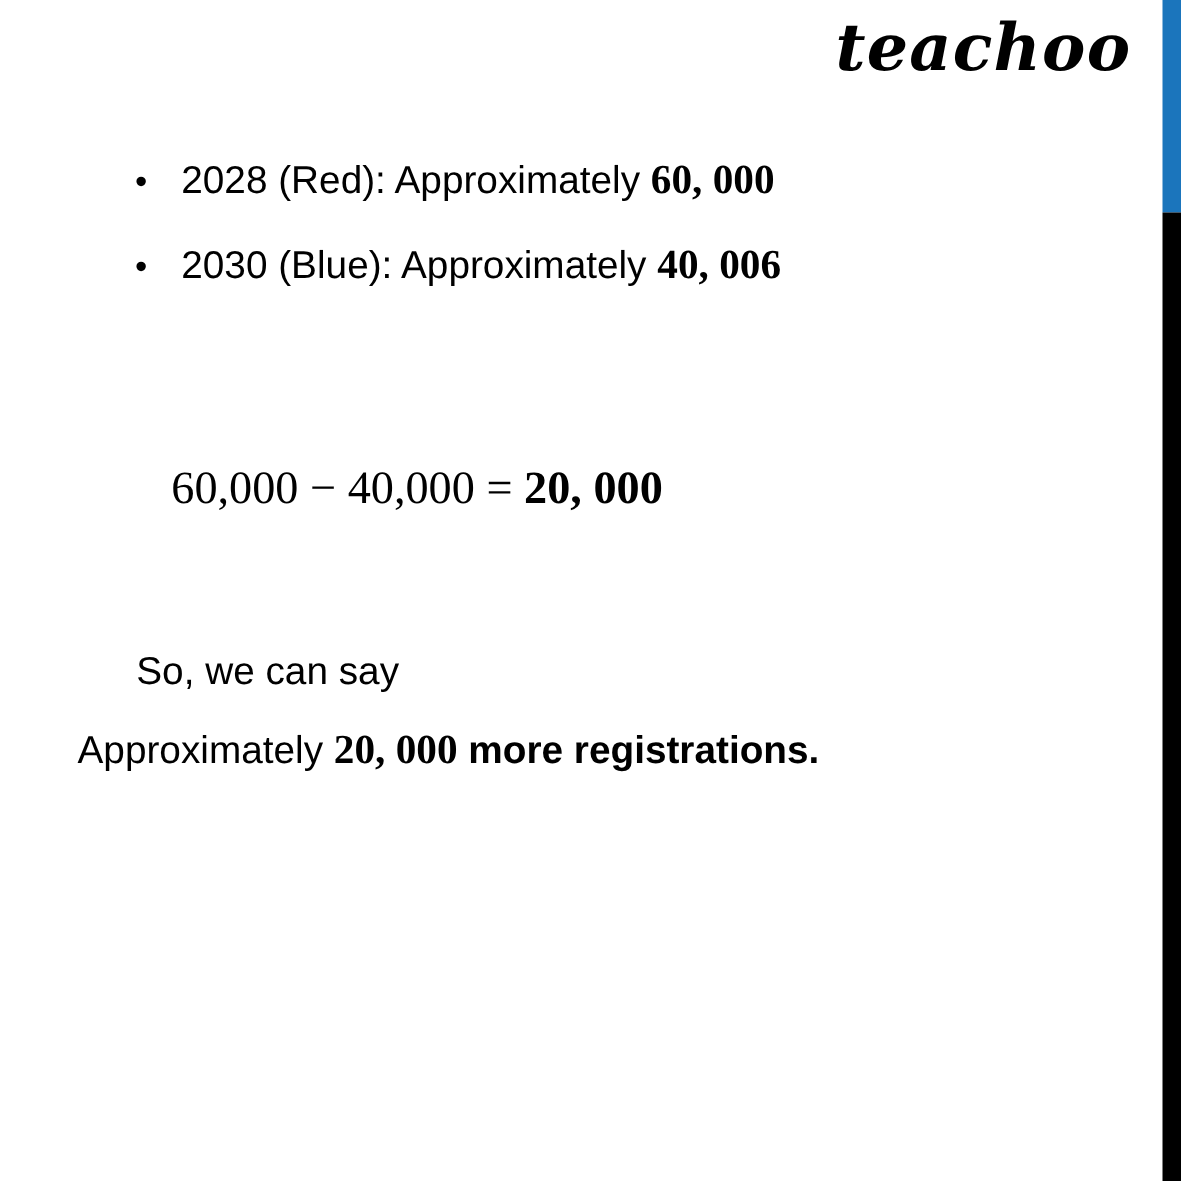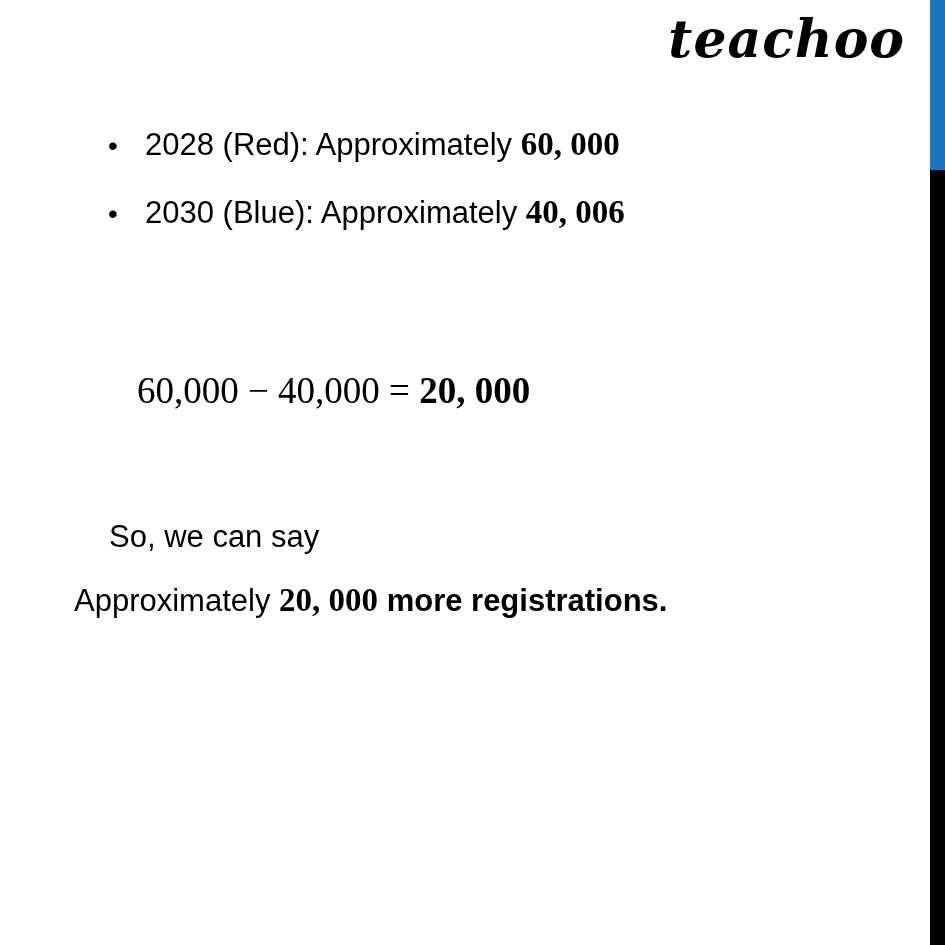--- a/index.html
+++ b/index.html
@@ -53,21 +53,21 @@
   .t-line {
     position: absolute;
     font-size: 31px;
     line-height: 1.25;
     white-space: nowrap;
     color: var(--text-color, #000);
   }
   .intro  { left: 66px;  top: 57px; }
   .thus   { left: 65px;  top: 318px; }
   .so     { left: 66px;  top: 518px; margin-left: 43px; }
-  .final  { left: 74px;  top: 580px; }
+  .final  { left: 62px;  top: 580px; }
 
   .bullet-item {
     position: absolute;
     left: 108px;
     font-size: 31px;
     line-height: 1.25;
     white-space: nowrap;
     display: flex;
     align-items: baseline;
   }

